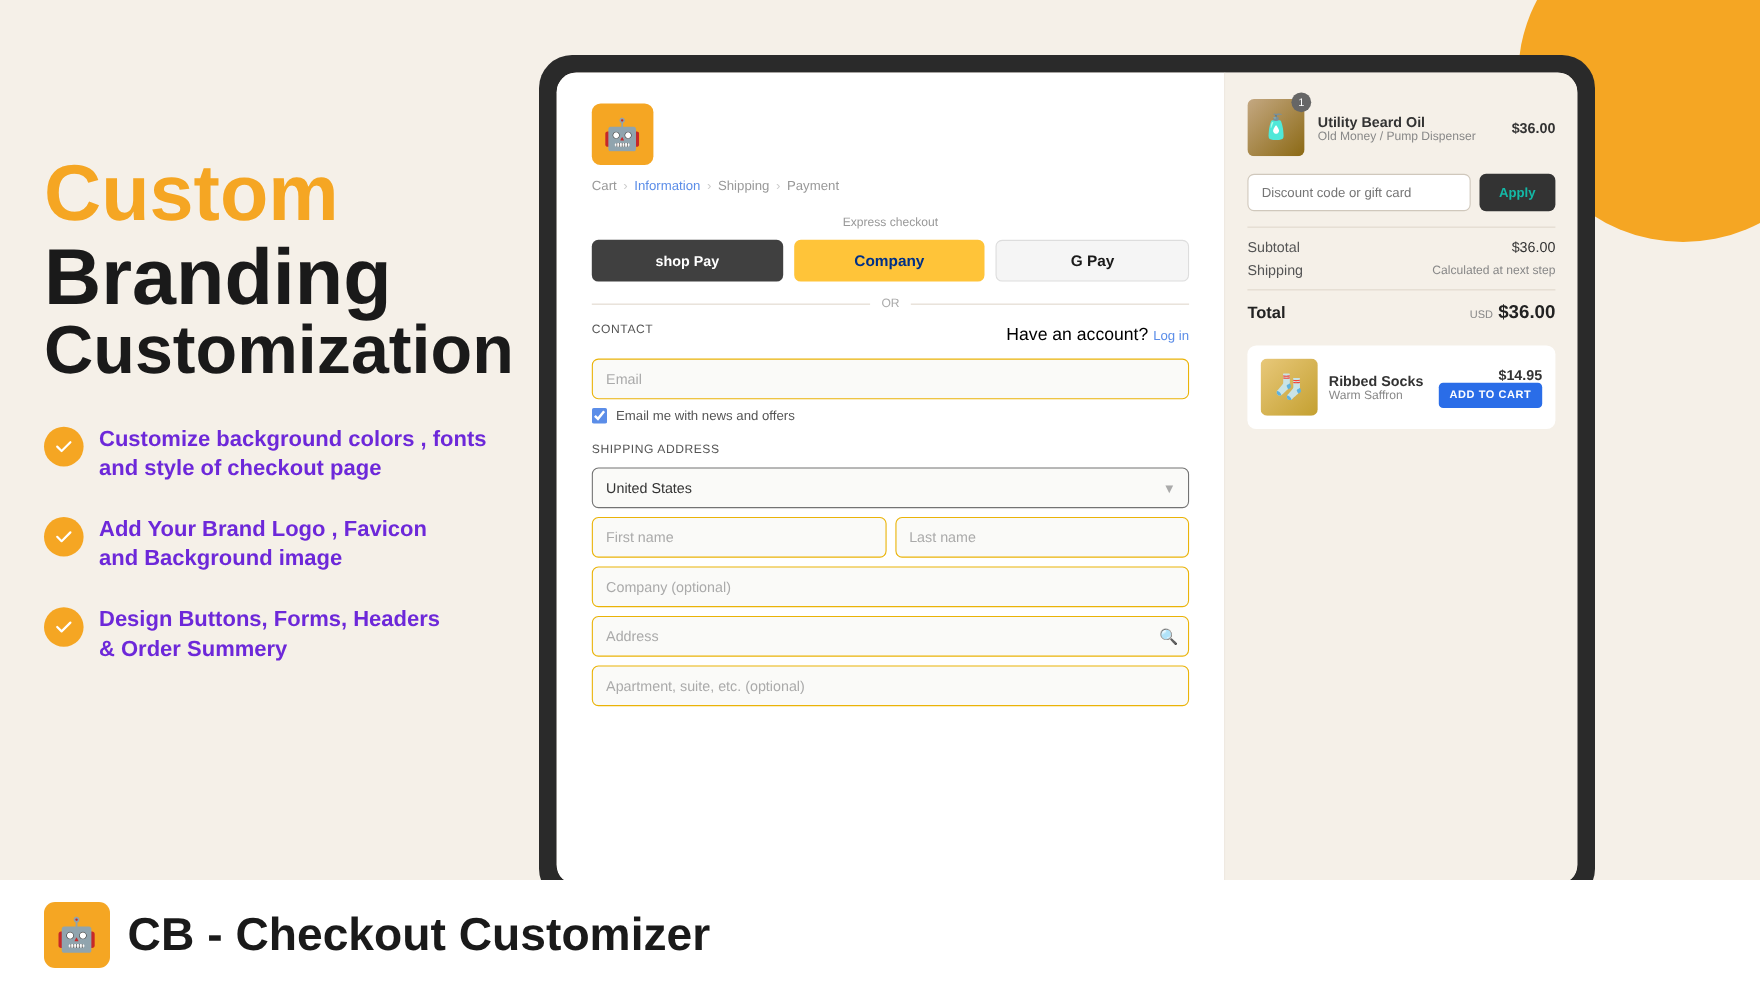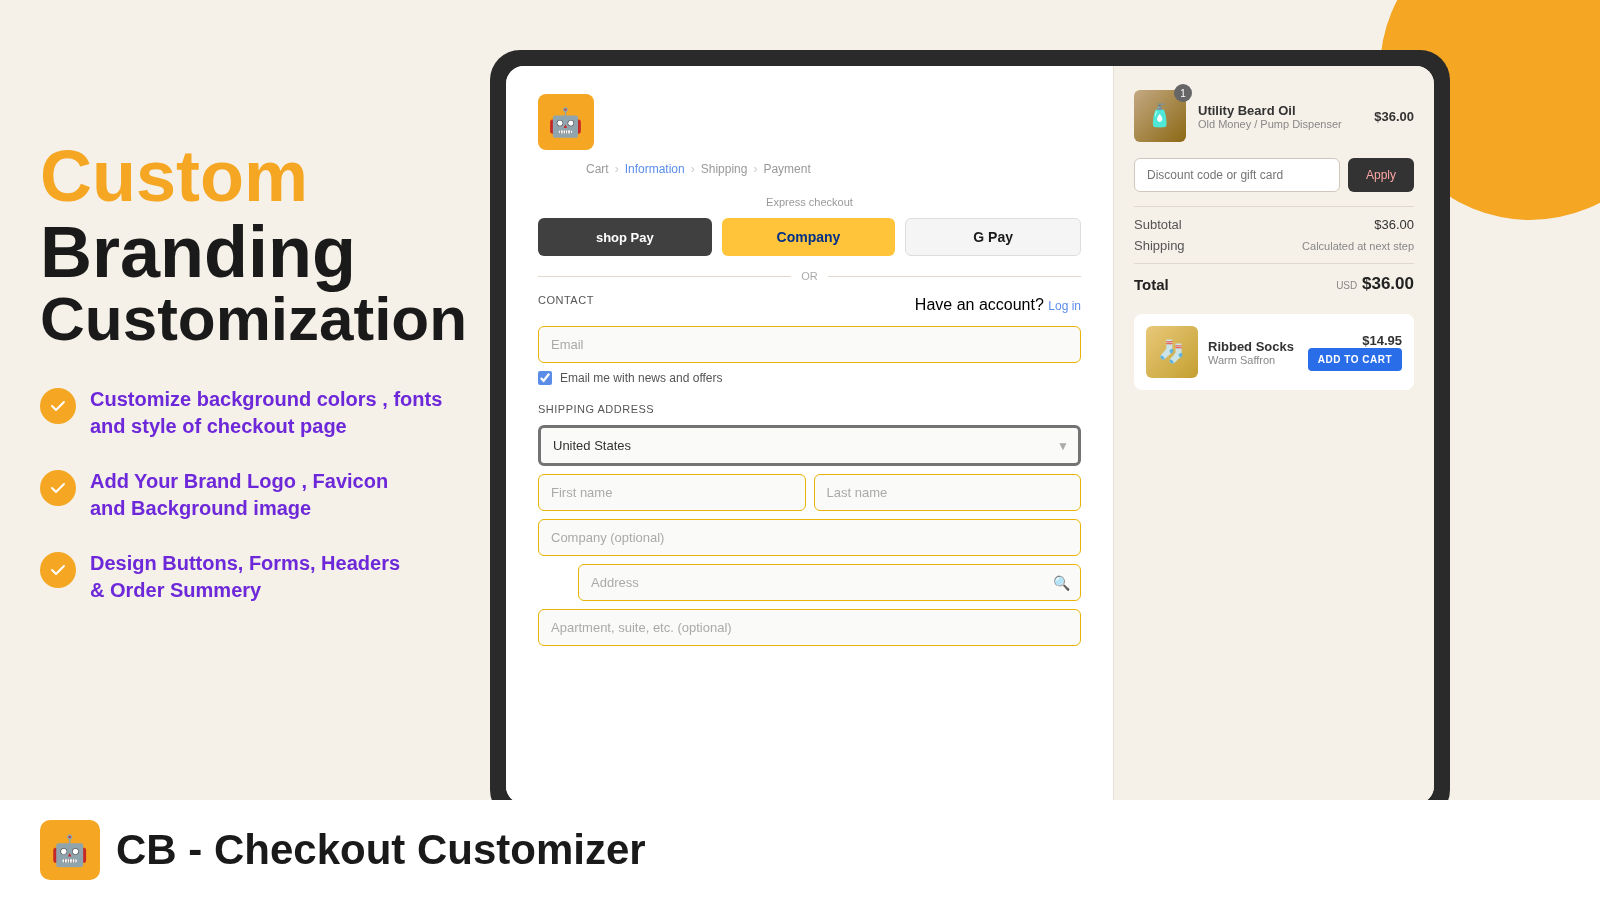--- a/index.html
+++ b/index.html
@@ -153,21 +153,20 @@
     }
 
     
     .breadcrumb {
       display: flex;
       align-items: center;
       gap: 6px;
       font-size: 12px;
       color: #999;
       margin-bottom: 20px;
-      margin-left: 48px;
     }
     .breadcrumb .active {
       color: #5b8de8;
     }
     .breadcrumb .sep {
       color: #ccc;
     }
 
     
     .express-checkout-label {
@@ -294,42 +293,41 @@
       margin-bottom: 8px;
     }
     .input-row .form-input {
       flex: 1;
       margin-bottom: 0;
     }
 
     .input-with-icon {
       position: relative;
       margin-bottom: 8px;
-      margin-left: 40px;
     }
     .input-with-icon .form-input {
       margin-bottom: 0;
       padding-right: 36px;
     }
     .input-with-icon .icon-right {
       position: absolute;
       right: 10px;
       top: 50%;
       transform: translateY(-50%);
       color: #aaa;
       font-size: 14px;
     }
 
     .select-wrap {
       position: relative;
       margin-bottom: 8px;
     }
     .select-wrap select {
       width: 100%;
-      border: 3px solid #737373;
+      border: 1px solid #737373;
       border-radius: 6px;
       padding: 10px 12px;
       font-size: 13px;
       color: #333;
       background: #fafaf8;
       appearance: none;
       outline: none;
     }
     .select-wrap .chevron {
       position: absolute;
@@ -408,26 +406,26 @@
       flex: 1;
       border: 1px solid #d0c8bc;
       border-radius: 6px;
       padding: 9px 12px;
       font-size: 12px;
       background: #fff;
       outline: none;
     }
     .btn-apply {
       background: #333;
-      color: #fca5a5;
+      color: #14b8a6;
       border: none;
       border-radius: 6px;
       padding: 9px 18px;
       font-size: 12px;
-      font-weight: 400;
+      font-weight: 700;
       cursor: pointer;
     }
 
     .summary-divider {
       height: 1px;
       background: #e0d8cc;
       margin: 10px 0;
     }
 
     .summary-row {

